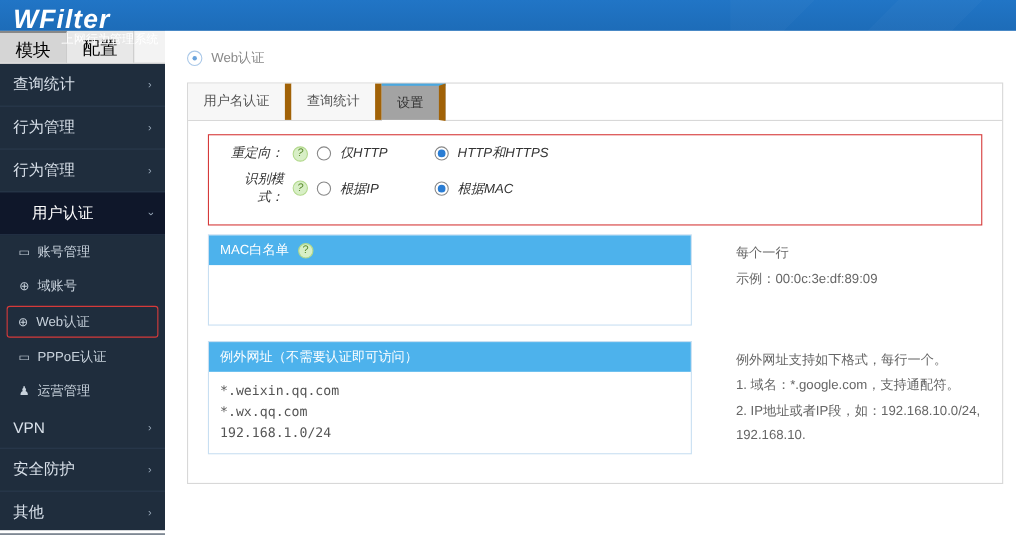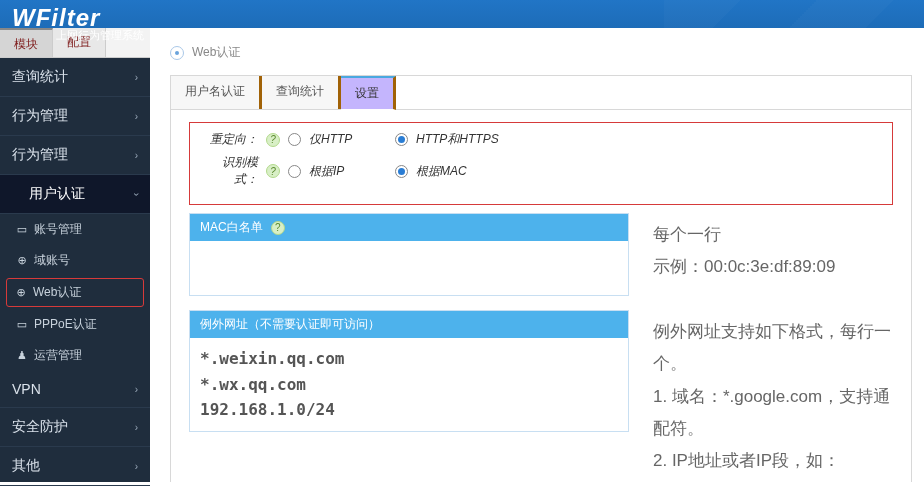--- a/index.html
+++ b/index.html
@@ -4,51 +4,51 @@
 <style>
 * { margin: 0; padding: 0; box-sizing: border-box; }
 body { font-family: "Microsoft YaHei", Arial, sans-serif; font-size: 12px; background: #fff; width: 924px; height: 500px; overflow: hidden; }
 .header { background: linear-gradient(to bottom, #2175c6, #1d6cb8); height: 28px; color: #fff; padding: 4px 12px; position: relative; }
 .header-title { font-size: 24px; font-weight: bold; font-style: italic; letter-spacing: 1px; }
 .header-sub { font-size: 11px; position: absolute; left: 56px; top: 28px; }
 .header-bg { position: absolute; right: 0; top: 0; width: 260px; height: 46px; background: linear-gradient(135deg, rgba(255,255,255,0.06) 25%, transparent 25%, transparent 50%, rgba(255,255,255,0.06) 50%, rgba(255,255,255,0.06) 75%, transparent 75%); opacity: 0.4; }
 .container { display: flex; height: calc(100% - 46px); }
 .sidebar { width: 150px; background: #1f2d3d; color: #d9e1ea; display: flex; flex-direction: column; }
 .top-tabs { display: flex; height: 30px; background: #f3f3f3; border-bottom: 1px solid #ccc; }
-.top-tab { padding: 6px 14px; font-size: 12px; color: #7f1d1d; cursor: pointer; border-right: 1px solid #ccc; background: #e8e8e8; }
+.top-tab { padding: 6px 14px; font-size: 16px; color: #000000; cursor: pointer; border-right: 1px solid #ccc; background: #e8e8e8; }
 .top-tab.active { background: #d5d5d5; border-top: 2px solid #888; }
 .nav-item { padding: 10px 12px; border-bottom: 1px solid #2a3a4d; display: flex; justify-content: space-between; align-items: center; cursor: pointer; font-size: 14px; }
 .nav-item.active { background: #0f172a; color: #fff; padding-left: 29px; }
 .chev { font-size: 10px; color: #98a8b8; }
 .chev.down { transform: rotate(90deg); display: inline-block; }
 .sub-item { padding: 7px 12px 7px 16px; font-size: 12px; color: #c8d2dc; cursor: pointer; display: flex; align-items: center; gap: 6px; }
 .sub-item.hi { border: 1px solid #d63a3a; border-radius: 3px; margin: 2px 6px; padding: 5px 8px; }
 .sub-icon { width: 12px; height: 12px; display: inline-flex; align-items: center; justify-content: center; font-size: 11px; }
 .content { flex: 1; padding: 16px 12px 12px 20px; overflow: hidden; }
 .crumb { display: flex; align-items: center; gap: 8px; color: #888; font-size: 12px; margin-bottom: 14px; }
 .crumb-icon { width: 14px; height: 14px; border: 1px solid #aac8e8; border-radius: 50%; position: relative; }
 .crumb-icon::after { content: ""; position: absolute; width: 4px; height: 4px; background: #6aa3dc; border-radius: 50%; left: 4px; top: 4px; }
 .panel { border: 1px solid #d8d8d8; padding: 0; }
 .tabs { display: flex; border-bottom: 1px solid #d8d8d8; }
-.tab { padding: 7px 14px; font-size: 12px; color: #555; border-right: 3px solid #a16207; cursor: pointer; background: #f7f7f7; }
-.tab.active { background: #c4b5fd; border-top: 2px solid #4aa8e0; color: #333; margin-bottom: -1px; border-bottom: 1px solid #fff; }
+.tab { padding: 7px 14px; font-size: 12px; color: #555; border-right: 6px solid #a16207; cursor: pointer; background: #f7f7f7; }
+.tab.active { background: #a3a3a3; border-top: 2px solid #4aa8e0; color: #333; margin-bottom: -1px; border-bottom: 1px solid #fff; }
 .panel-body { padding: 12px 18px; }
 .redbox { border: 1px solid #d63a3a; padding: 8px 12px 10px; margin-bottom: 8px; font-style: italic; }
 .form-row { display: flex; align-items: center; gap: 8px; margin-bottom: 6px; font-size: 12px; color: #333; }
 .lbl { width: 56px; text-align: right; }
 .help { width: 14px; height: 14px; border-radius: 50%; background: #d8efc6; color: #5a8a2e; font-size: 10px; display: inline-flex; align-items: center; justify-content: center; border: 1px solid #b2d98c; cursor: pointer; }
 .radio { width: 13px; height: 13px; border: 1px solid #888; border-radius: 50%; display: inline-flex; align-items: center; justify-content: center; cursor: pointer; }
 .radio.on::after { content: ""; width: 7px; height: 7px; background: #2a7dd4; border-radius: 50%; }
 .opt { width: 78px; }
-.two-col { display: flex; gap: 24px; }
+.two-col { display: flex; gap: 40px; }
 .left-col { flex: 0 0 440px; }
-.right-col { flex: 1; color: #666; font-size: 17px; line-height: 1.9; padding-top: 6px; }
+.right-col { flex: 1; color: #666; font-size: 12px; line-height: 1.9; padding-top: 6px; }
 .box { border: 1px solid #c8dff2; margin-bottom: 14px; }
 .box-head { background: #4db2ec; color: #fff; padding: 5px 10px; font-size: 12px; display: flex; align-items: center; gap: 8px; }
-.box-body { padding: 8px 10px; min-height: 54px; font-size: 16px; color: #555; font-family: "SimSun", monospace; line-height: 1.6; font-weight: bold; }
+.box-body { padding: 8px 10px; min-height: 54px; font-size: 12px; color: #555; font-family: "SimSun", monospace; line-height: 1.6; }
 .box-body.tall { min-height: 44px; }
 </style>
 </head>
 <body>
 
 <div class="header">
   <div class="header-bg"></div>
   <div class="header-title">WFilter</div>
   <div class="header-sub">上网行为管理系统</div>
 </div>

